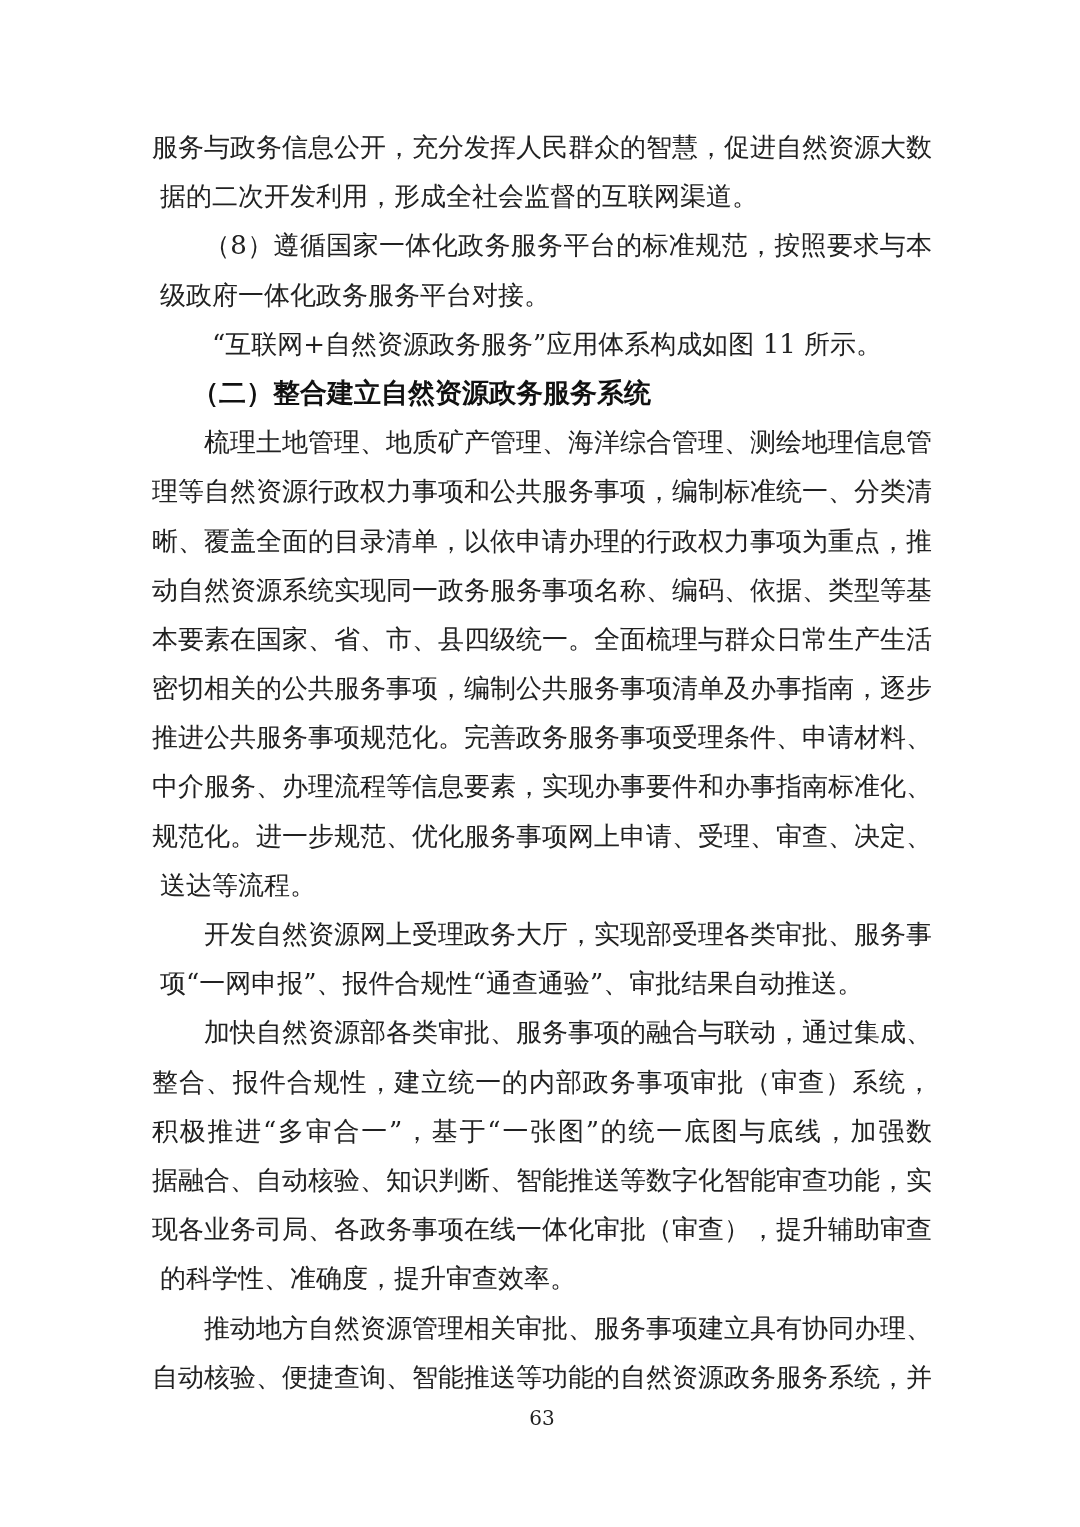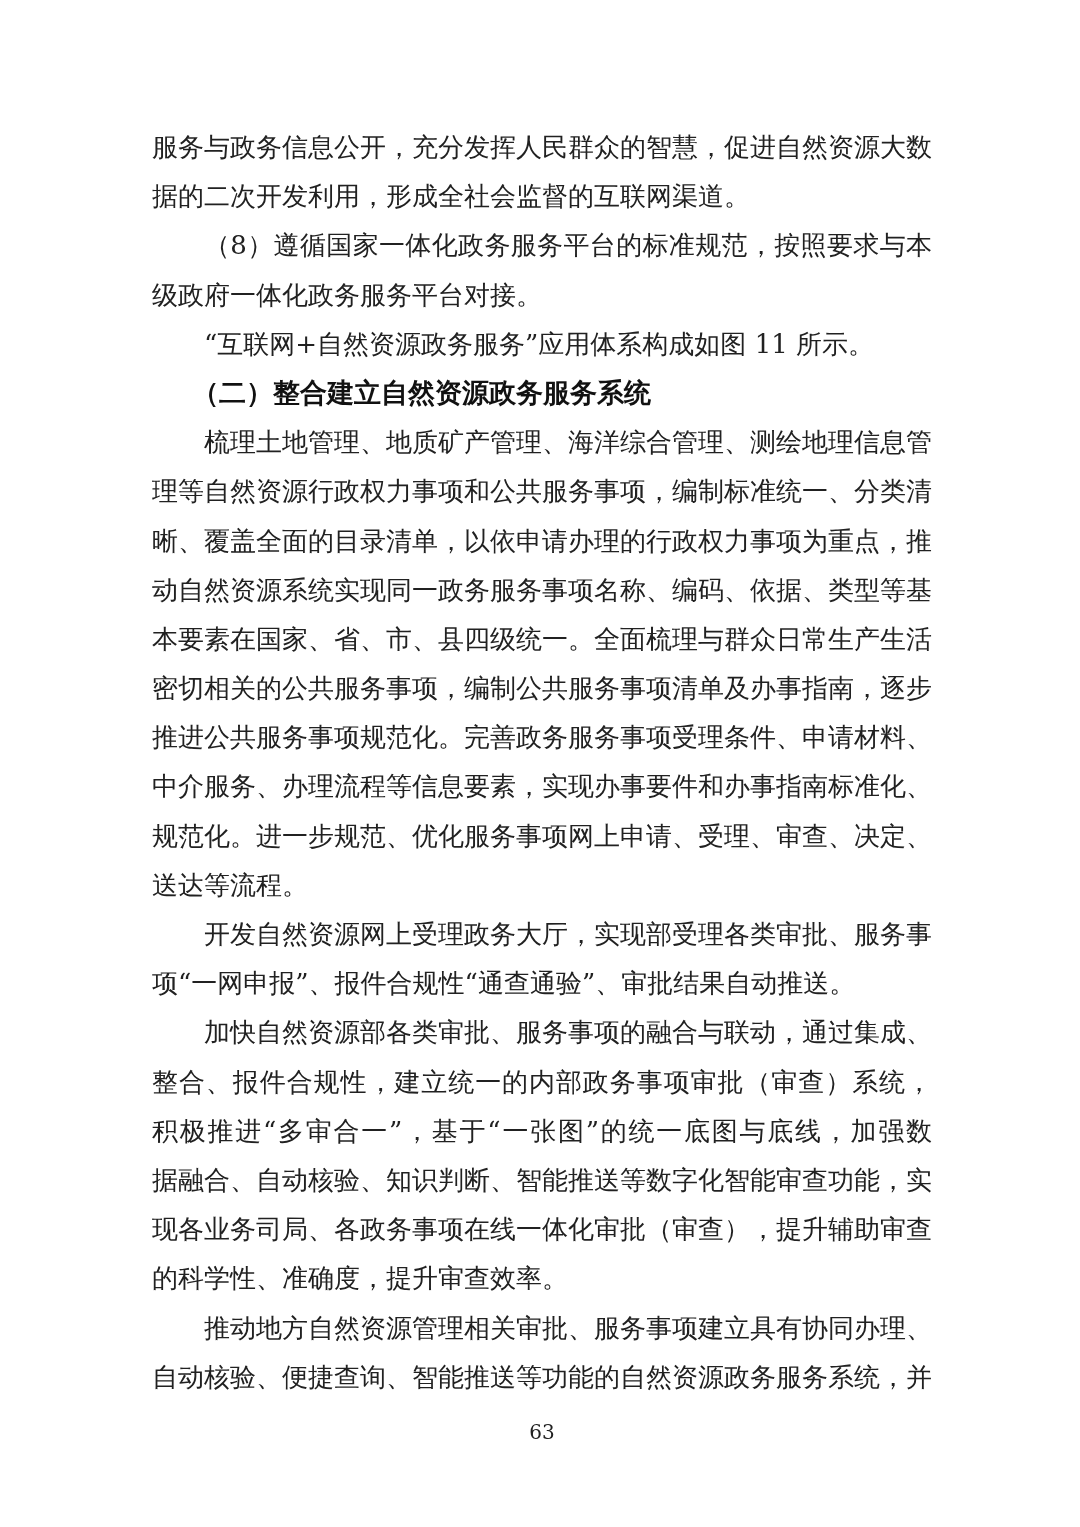--- a/index.html
+++ b/index.html
@@ -28,20 +28,21 @@
     height: 49.2px;
     line-height: 49.2px;
     overflow: hidden;
     white-space: nowrap;
     text-align: justify;
     text-align-last: justify;
   }
   .line.end {
     text-align: center;
     text-align-last: left;
+    margin-left: 8px;
   }
   .line.indent {
     text-indent: 52px;
   }
   .heading-line {
     height: 49.2px;
     line-height: 49.2px;
     padding-left: 40px;
     font-family: "Liberation Sans", "DejaVu Sans", sans-serif;
     font-weight: bold;
@@ -52,21 +53,21 @@
     overflow: hidden;
     white-space: nowrap;
   }
   .footer {
     height: 30px;
     line-height: 30px;
     text-align: center;
     text-align-last: center;
     font-size: 20px;
     color: #212121;
-    margin-top: 15px;
+    margin-top: 1px;
   }
 </style>
 </head>
 <body>
 
 <div class="page">
   <div class="doc">
 
     <div class="para">
       <div class="line">服务与政务信息公开，充分发挥人民群众的智慧，促进自然资源大数</div>

